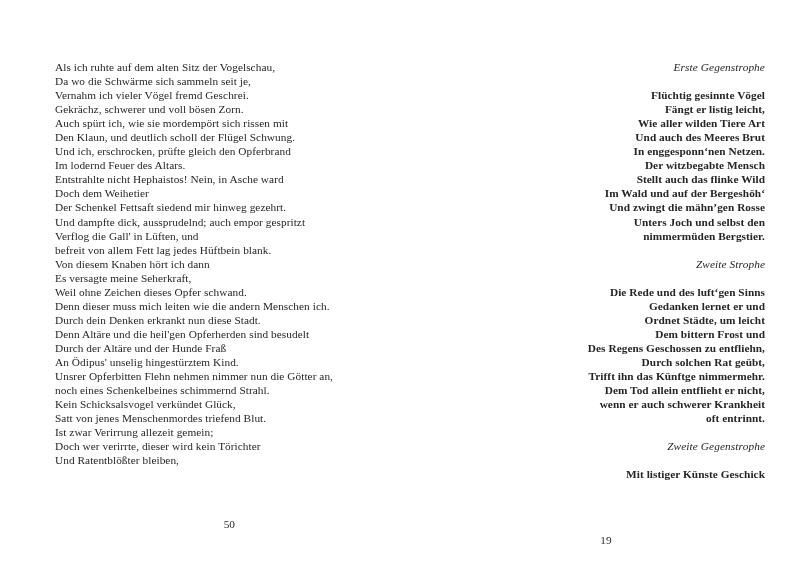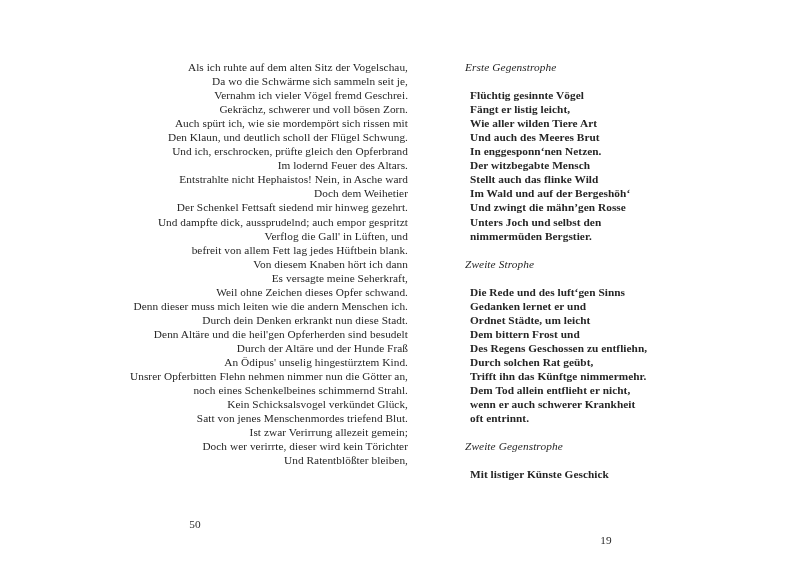--- a/index.html
+++ b/index.html
@@ -13,22 +13,22 @@
     height: 566px;
     background: #ffffff;
     overflow: hidden;
     font-family: "Liberation Serif", "DejaVu Serif", serif;
     color: #1a1a1a;
   }
   .column {
     position: absolute;
     top: 60px;
   }
-  #left-column  { left: 48px;  width: 360px; text-align: right; }
-  #right-column { left: 465px; width: 300px; }
+  #left-column  { left: 55px;  width: 360px; }
+  #right-column { left: 465px; width: 300px; text-align: right; }
 
   .verse-line {
     font-size: 11.3px;
     line-height: 14.05px;
     white-space: pre;
     color: #262626;
     letter-spacing: 0.05px;
   }
   .verse-line.blank {
     color: transparent;
@@ -45,21 +45,21 @@
     letter-spacing: 0.1px;
   }
 
   .page-number {
     position: absolute;
     font-size: 11.3px;
     color: #2b2b2b;
     text-align: center;
     width: 80px;
   }
-  #page-number-left  { left: 155px; top: 518px; }
+  #page-number-left  { left: 155px; top: 518px; text-align: right; }
   #page-number-right { left: 566px; top: 490px; margin-top: 44px; }
 </style>
 </head>
 <body>
 
 <div id="page">
 
   <div class="column" id="left-column">
       <div class="verse-line">Als ich ruhte auf dem alten Sitz der Vogelschau,</div>
       <div class="verse-line">Da wo die Schwärme sich sammeln seit je,</div>

